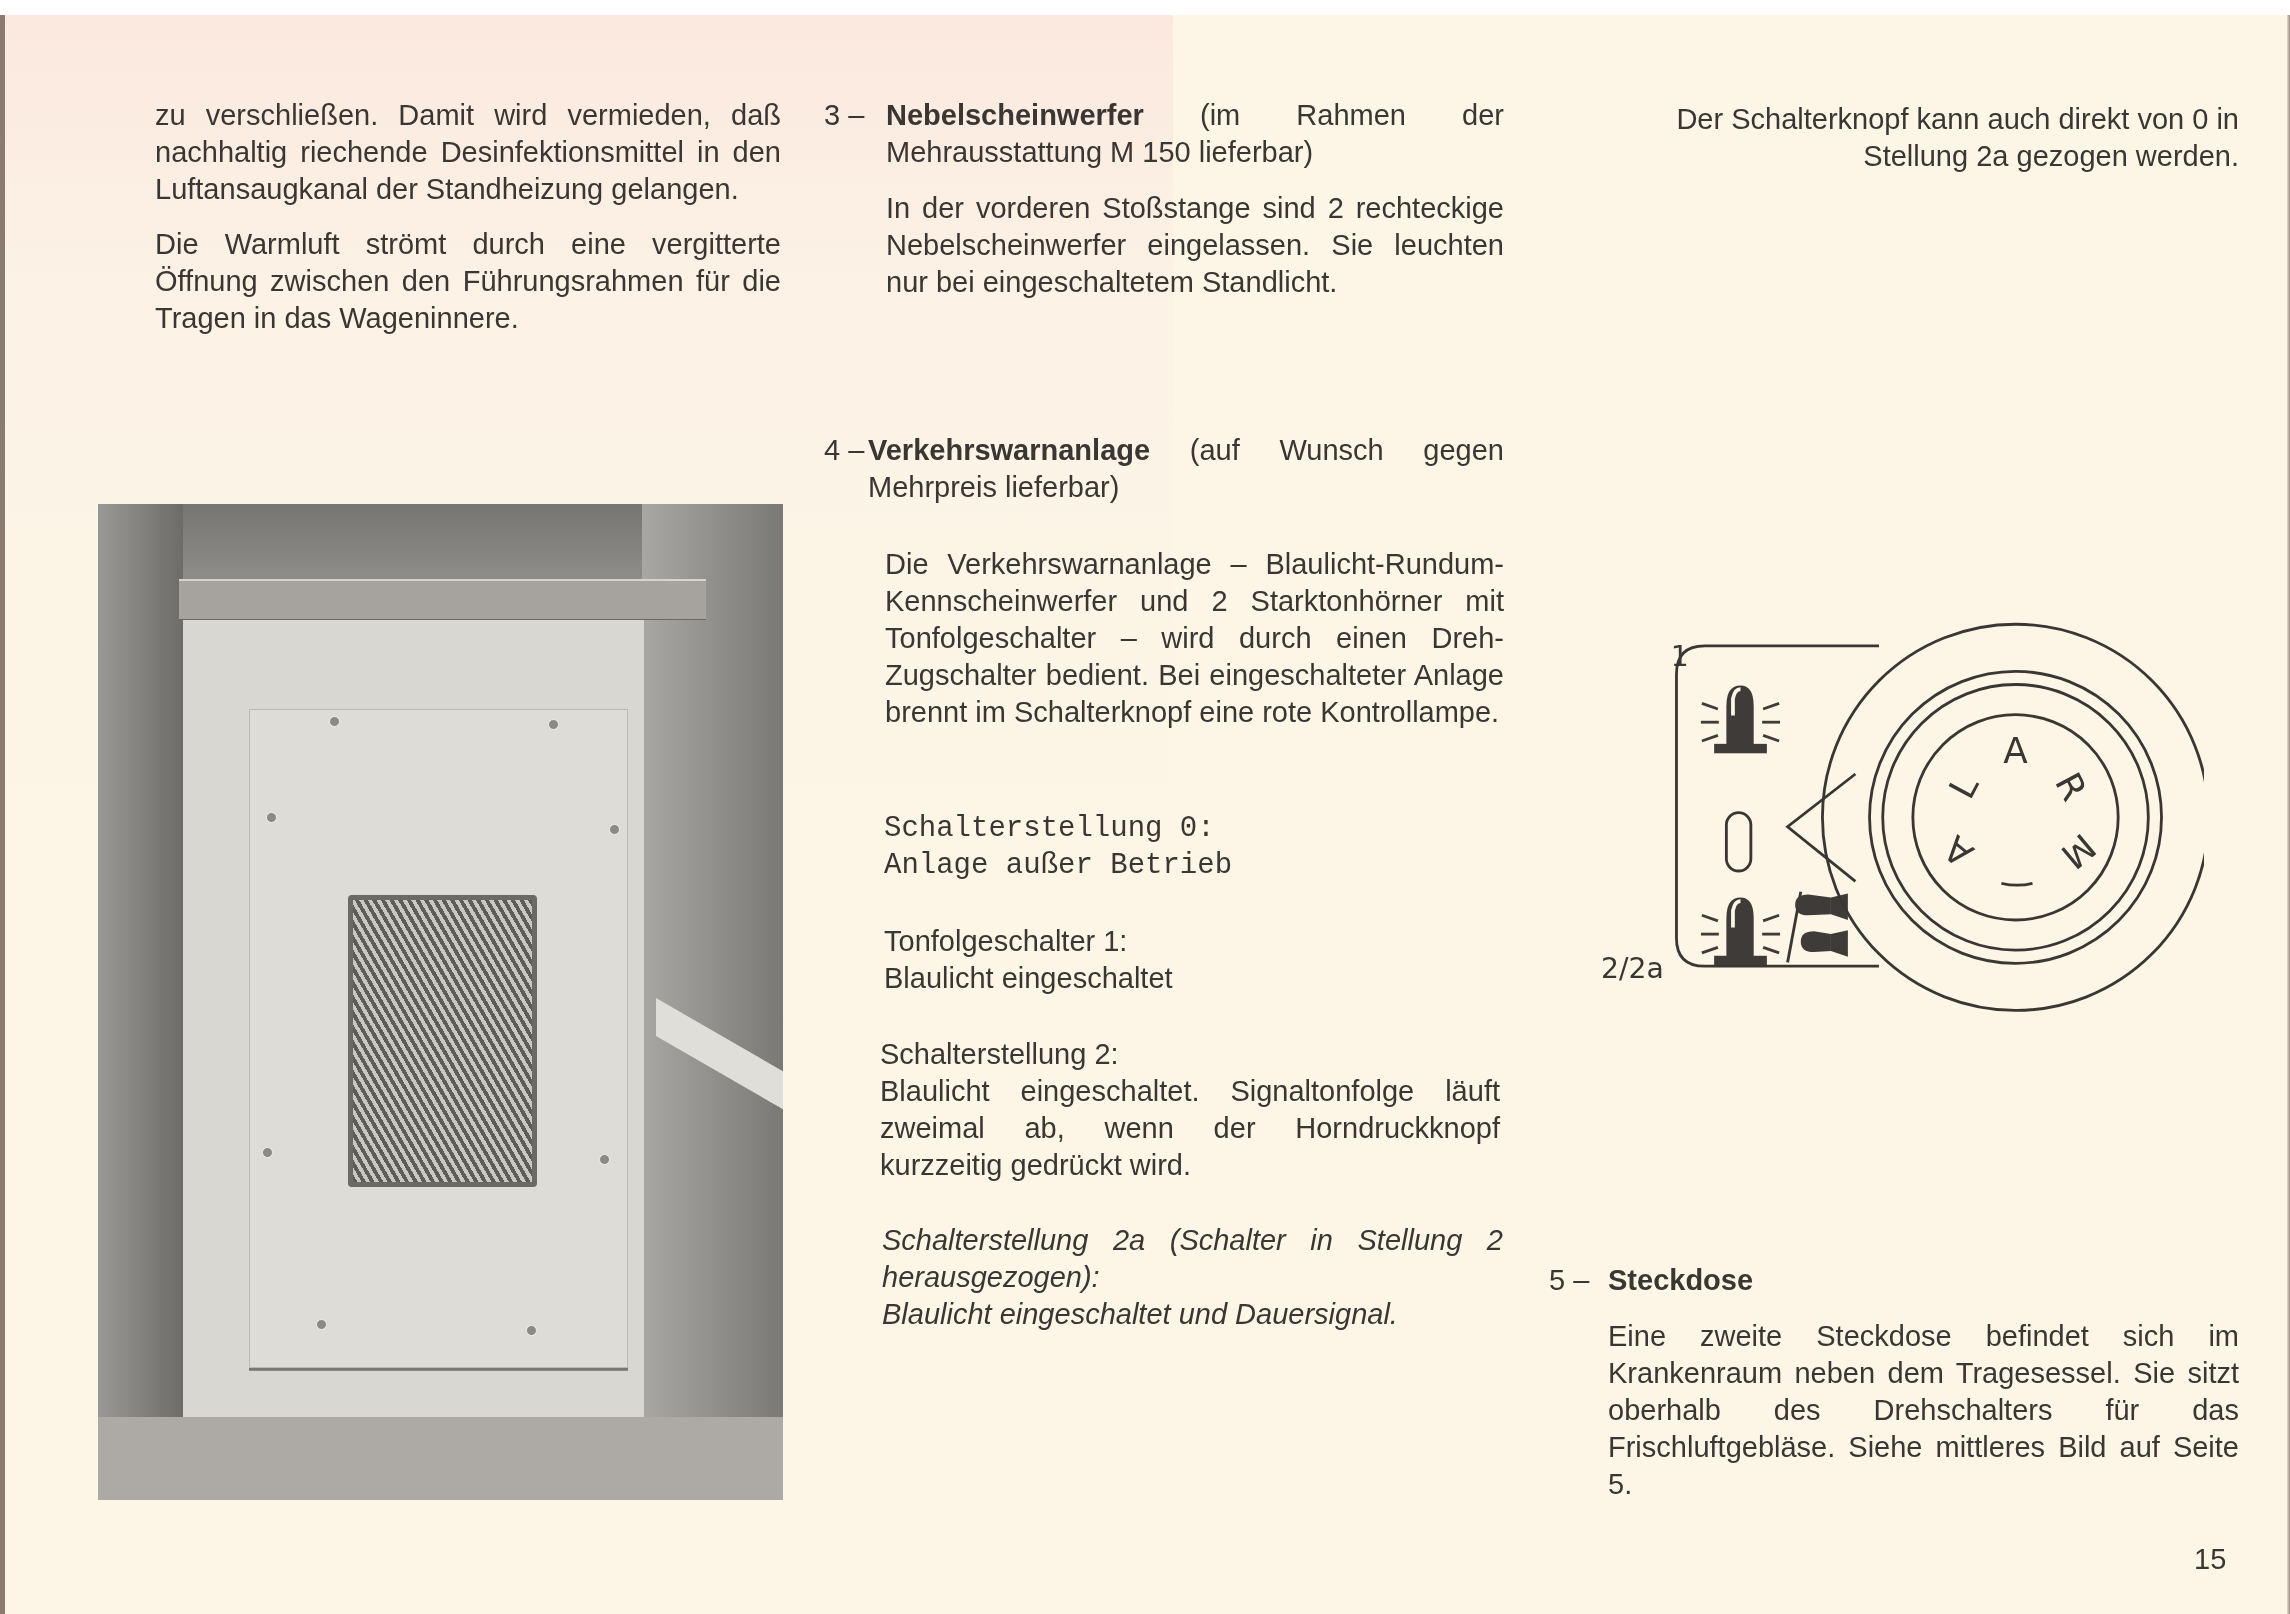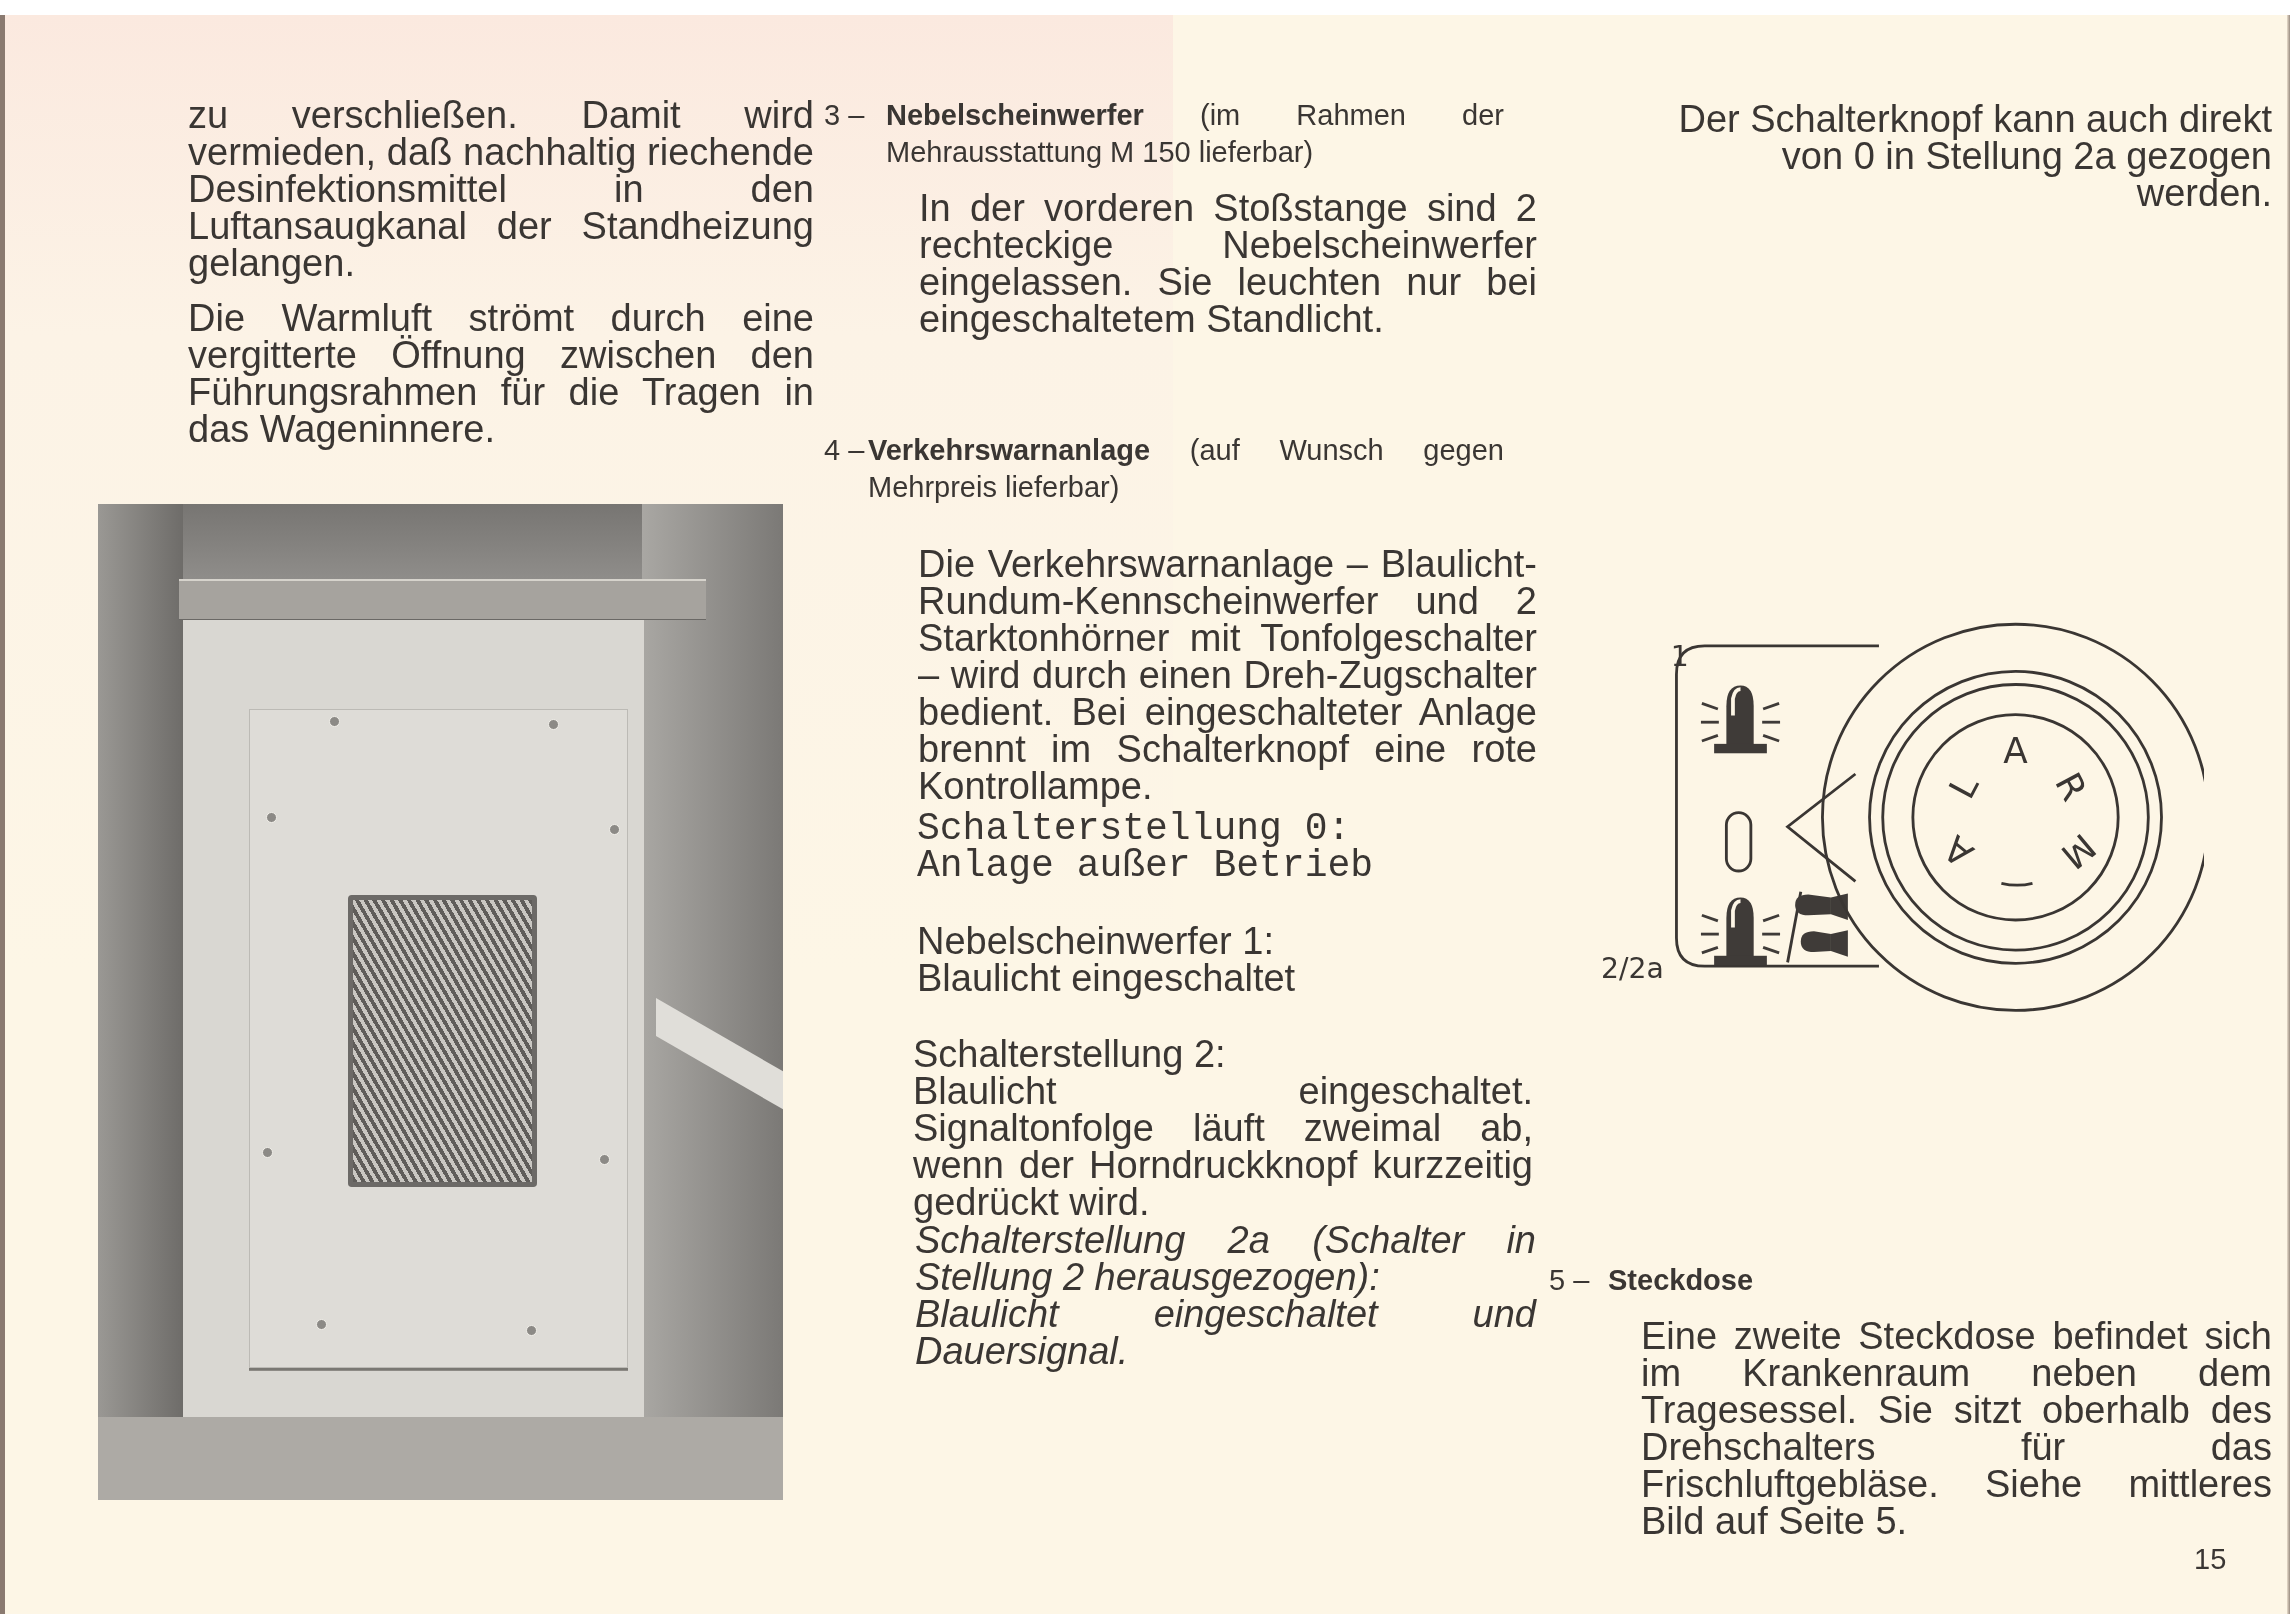--- a/index.html
+++ b/index.html
@@ -7,21 +7,21 @@
     width:2291px; height:1615px; position:relative; overflow:hidden;
     background:#fdf6e6;
     font-family:"Liberation Sans", sans-serif;
     color:#3a3633;
   }
   .topbar { position:absolute; left:0; top:0; width:2291px; height:15px; background:#ffffff; }
   .leftedge { position:absolute; left:0; top:15px; width:4.7px; height:1600px; background:#8a7a70; }
   .rightedge { position:absolute; right:0; top:15px; width:3.8px; height:1600px; background:linear-gradient(to right,#e8dccb,#7d6f66); }
   .page-tint { position:absolute; left:4.7px; top:15px; width:1168px; height:1600px;
     background:linear-gradient(to bottom,#fbe9df 0%,#fcf3e6 20%,#fdf6e6 60%); }
-  .txt { position:absolute; font-size:38px; line-height:37px; text-align:justify;margin-left:33px; }
+  .txt { position:absolute; font-size:29px; line-height:37px; text-align:justify; }
   .txt p { margin:0; }
   .bold { font-weight:bold;text-align:center; }
   .para-gap { height:18px; }
   .item-head { position:absolute; font-size:29px; line-height:37px; }
   .item-num { position:absolute; }
   .photo { position:absolute; left:98px; top:504px; width:685px; height:996px;
     background:#8e8c88; overflow:hidden; }
   .photo .bg-left { position:absolute; left:0; top:0; width:85px; height:100%;
     background:linear-gradient(to right,#9a9894,#6e6c69); }
   .photo .bg-top { position:absolute; left:0; top:0; width:100%; height:94px;
@@ -92,21 +92,21 @@
     <span class="bold">Verkehrswarnanlage</span><span> (auf Wunsch gegen Mehrpreis lieferbar)</span>
   </div>
 </div>
 <div class="txt" style="left:885px; top:546px; width:619px;">Die Verkehrswarnanlage – Blaulicht-Rundum-Kennscheinwerfer und 2 Starktonhörner mit Tonfolgeschalter – wird durch einen Dreh-Zugschalter bedient. Bei eingeschalteter Anlage brennt im Schalterknopf eine rote Kontrollampe.</div>
 
 <div class="txt" style="left:884px; top:810px; width:620px;font-family:Liberation Mono, monospace;">
   <p>Schalterstellung 0:</p>
   <p>Anlage außer Betrieb</p>
 </div>
 <div class="txt" style="left:884px; top:923px; width:620px;">
-  <p>Nebelscheinwerfer 1:</p>
+  <p>Tonfolgeschalter 1:</p>
   <p>Blaulicht eingeschaltet</p>
 </div>
 <div class="txt" style="left:880px; top:1036px; width:620px;">
   <p>Schalterstellung 2:</p>
   <p>Blaulicht eingeschaltet. Signaltonfolge läuft zweimal ab, wenn der Horndruckknopf kurzzeitig gedrückt wird.</p>
 </div>
 <div class="txt" style="left:882px; top:1222px; width:621px;font-style:italic;">
   <p>Schalterstellung 2a (Schalter in Stellung 2 herausgezogen):</p>
   <p>Blaulicht eingeschaltet und Dauersignal.</p>
 </div>

